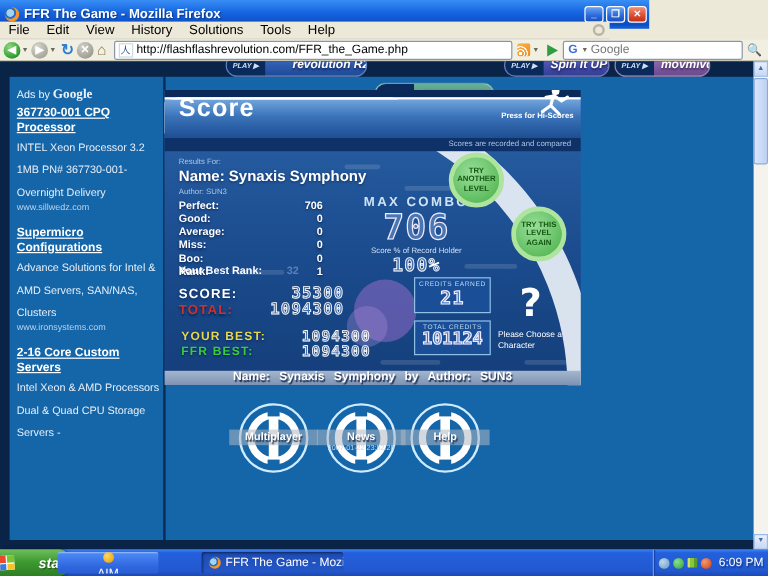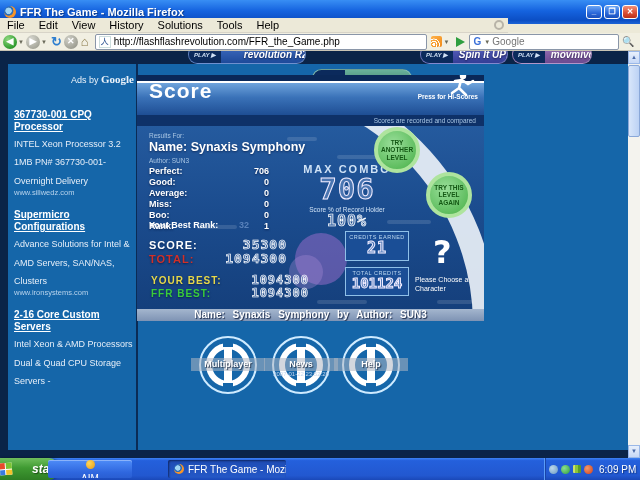--- a/index.html
+++ b/index.html
@@ -1,20 +1,20 @@
 <!DOCTYPE html>
 <html><head>
 <meta charset="utf-8">
 <style>
   html,body{margin:0;padding:0;width:640px;height:480px;overflow:hidden;
     font-family:"Liberation Sans",sans-serif;background:#000;}
   .screen{position:absolute;left:0;top:0;width:640px;height:480px;background:#ECE9D8;}
 
   
-  .titlebar{position:absolute;left:0;top:0;width:640px;height:18px;
+  .titlebar{position:absolute;left:0;top:0;width:541px;height:18px;
     background:linear-gradient(180deg,#388EF4 0%,#1563DF 45%,#0B4EC4 85%,#1B63D6 100%);
     display:flex;align-items:center;padding:12px 2px;box-sizing:border-box;}
   .ff-icon{width:12px;height:12px;border-radius:50%;margin:0 4px 0 2px;flex:0 0 auto;
     background:radial-gradient(circle at 38% 40%,#9fd4f5 0 28%,#2f6fb8 34% 44%,#f79328 50% 76%,#c9601a 100%);}
   .wtitle{color:#fff;font-size:11px;font-weight:bold;text-shadow:1px 1px 1px #0a3a8c;flex:1;
     white-space:nowrap;overflow:hidden;}
   .winbtns{display:flex;gap:2px;}
   .wbtn{width:16px;height:14px;border-radius:3px;border:1px solid #fff;
     display:flex;align-items:center;justify-content:center;
     color:#fff;font-size:8px;font-weight:bold;line-height:1;box-sizing:border-box;
@@ -75,21 +75,21 @@
   .pill .plabel{color:#fff;font-size:10px;font-weight:bold;font-style:italic;flex:1;text-align:center;
     padding:0 6px;white-space:nowrap;text-shadow:0 1px 2px rgba(0,0,30,.6);}
   .t1{left:60px;width:122px;background:linear-gradient(180deg,#5a8ad8,#2b5cb0);}
   .t2{left:188px;width:118px;background:linear-gradient(180deg,#3f6cc0,#1e4a9a);gap:17px;}
   .t3{left:312px;width:100px;background:linear-gradient(180deg,#69b09a,#3d7e6c);margin-top:24px;}
   .t4{left:420px;width:88px;background:linear-gradient(180deg,#5a62c0,#343e96);}
   .t5{left:512px;width:80px;background:linear-gradient(180deg,#9a74b8,#6c4a90);}
 
   
   .sidebar{position:absolute;left:14px;top:22px;width:120px;color:#fff;}
-  .ads-header{font-size:9px;color:#eaf2fa;margin-bottom:24px;text-align:right;}
+  .ads-header{font-size:9px;color:#eaf2fa;margin-bottom:4px;}
   .ads-header b{font-size:11px;font-family:"Liberation Serif",serif;}
   .ad{margin-bottom:11px;line-height:1.18;}
   .ad-title{font-size:10px;font-weight:bold;text-decoration:underline;color:#fff;display:block;}
   .ad-body{font-size:9px;color:#e6eef8;}
   .ad-url{font-size:7.5px;color:#b6d2ec;}
 
   
   .flash{position:absolute;left:137px;top:24px;width:347px;height:246px;overflow:hidden;
     background:linear-gradient(180deg,#2A63A8 0%,#1B4C8E 55%,#143E7A 100%);}
   .swoosh{position:absolute;left:-160px;top:-10px;width:520px;height:520px;border-radius:50%;

